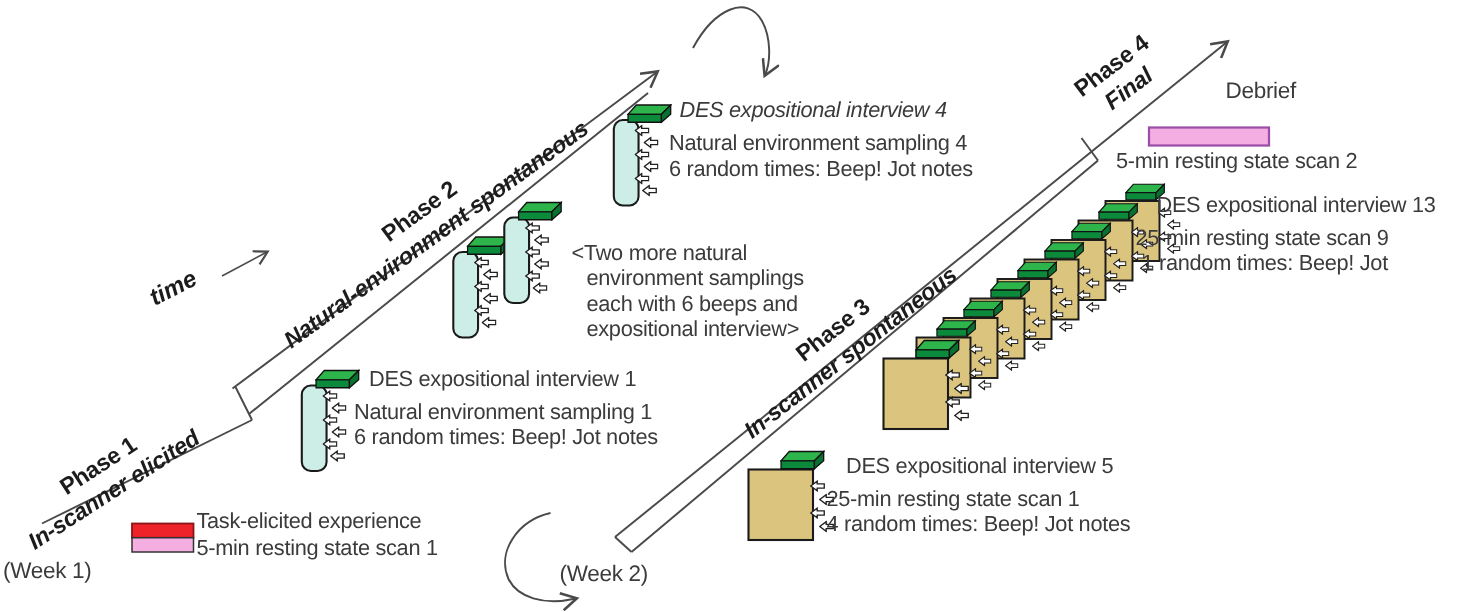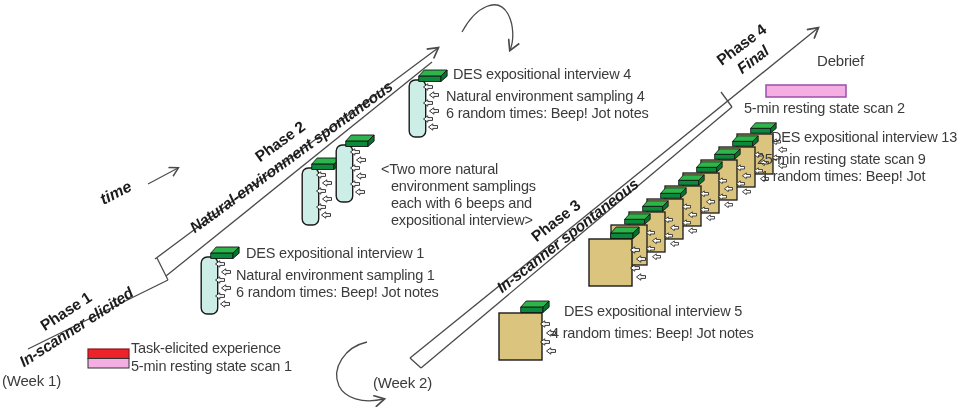--- a/index.html
+++ b/index.html
@@ -145,27 +145,28 @@
   </div>
 
   <div class="t" style="left:391px;top:161px;line-height:17px;">
     <div style="margin-left:-10px;">&lt;Two more natural</div>
     <div>environment samplings</div>
     <div>each with 6 beeps and</div>
     <div>expositional interview&gt;</div>
   </div>
 
   <div class="t" style="left:446px;top:66px;">
-    <div class="gap" style="margin-left:7px;">DES expositional interview 4</div>
+    <div class="gap" style="margin-left:7px;font-style:italic;">DES expositional interview 4</div>
     <div>Natural environment sampling 4</div>
     <div>6 random times: Beep! Jot notes</div>
   </div>
 
   <div class="t" style="left:551px;top:303px;">
     <div class="gap" style="margin-left:13px;">DES expositional interview 5</div>
+    <div>25-min resting state scan 1</div>
     <div>4 random times: Beep! Jot notes</div>
   </div>
 
 
   <div class="t" style="left:757px;top:129px;">
     <div class="gap" style="margin-left:14px;">DES expositional interview 13</div>
     <div>25-min resting state scan 9</div>
     <div style="margin-left:4px;">1 random times: Beep! Jot</div>
   </div>
 

